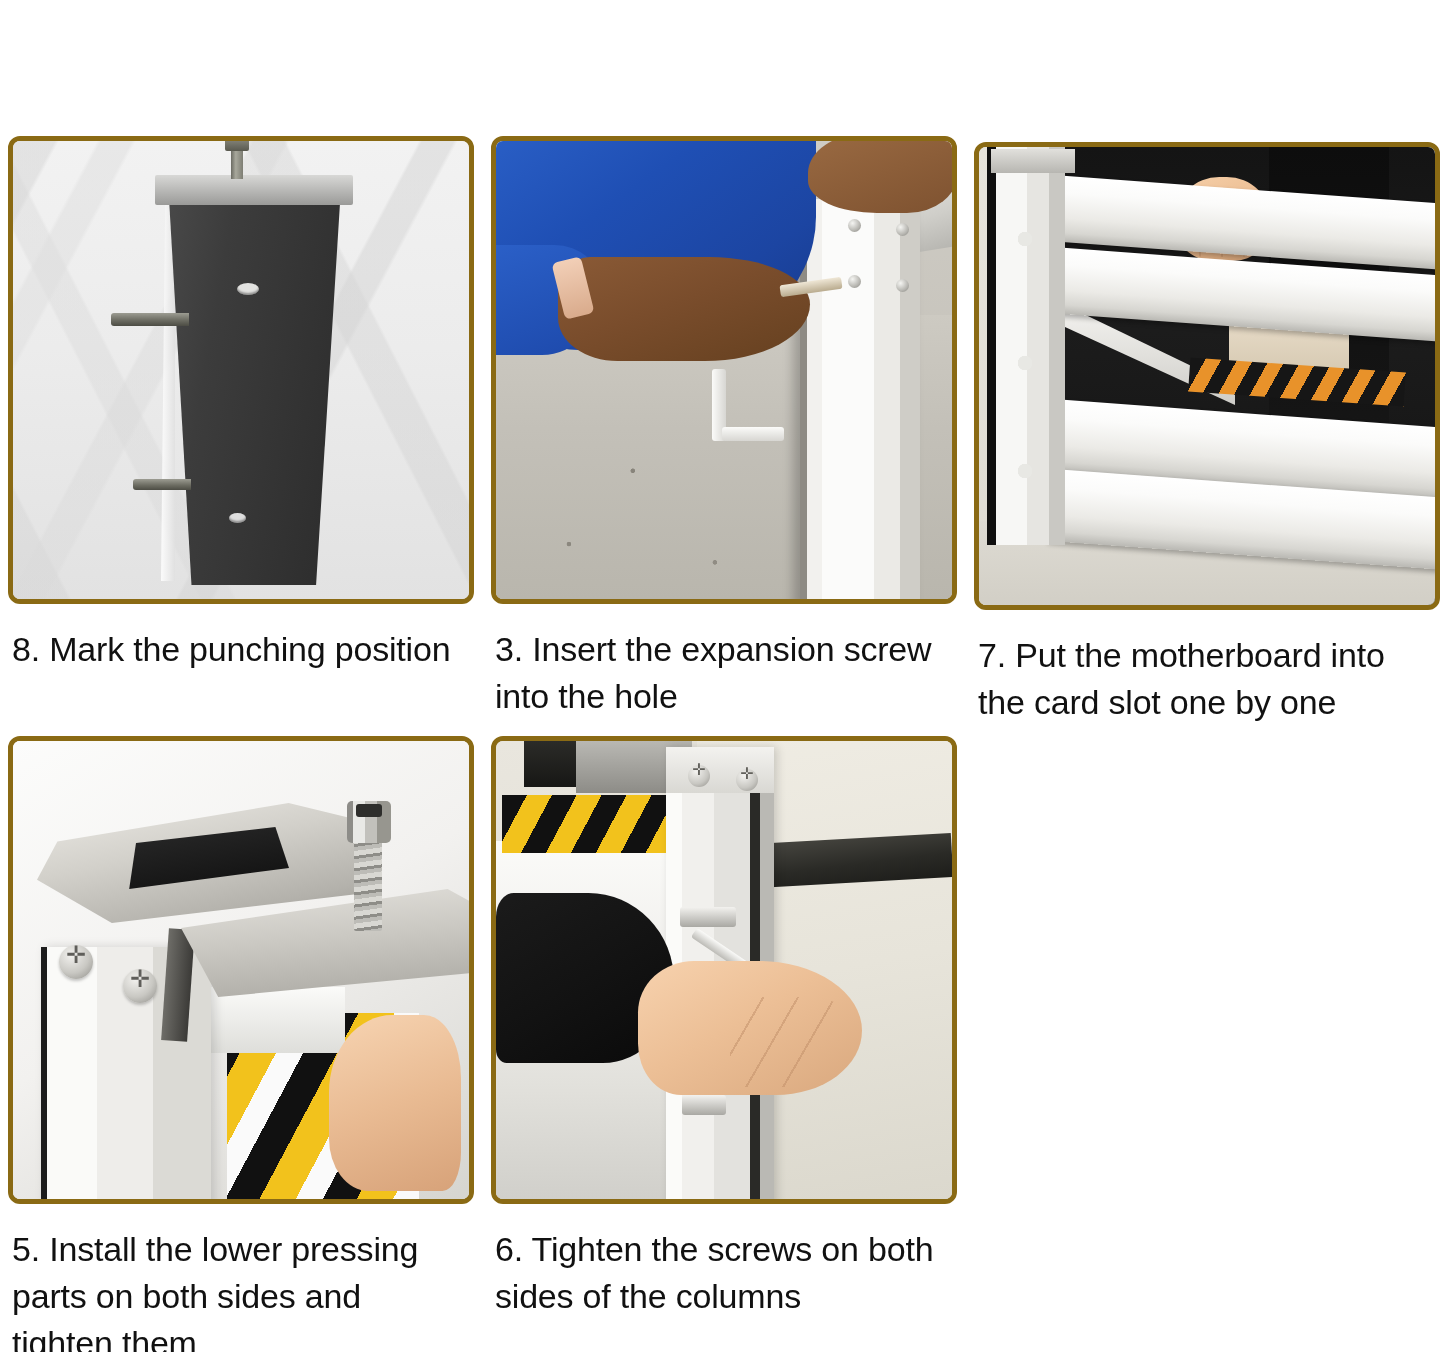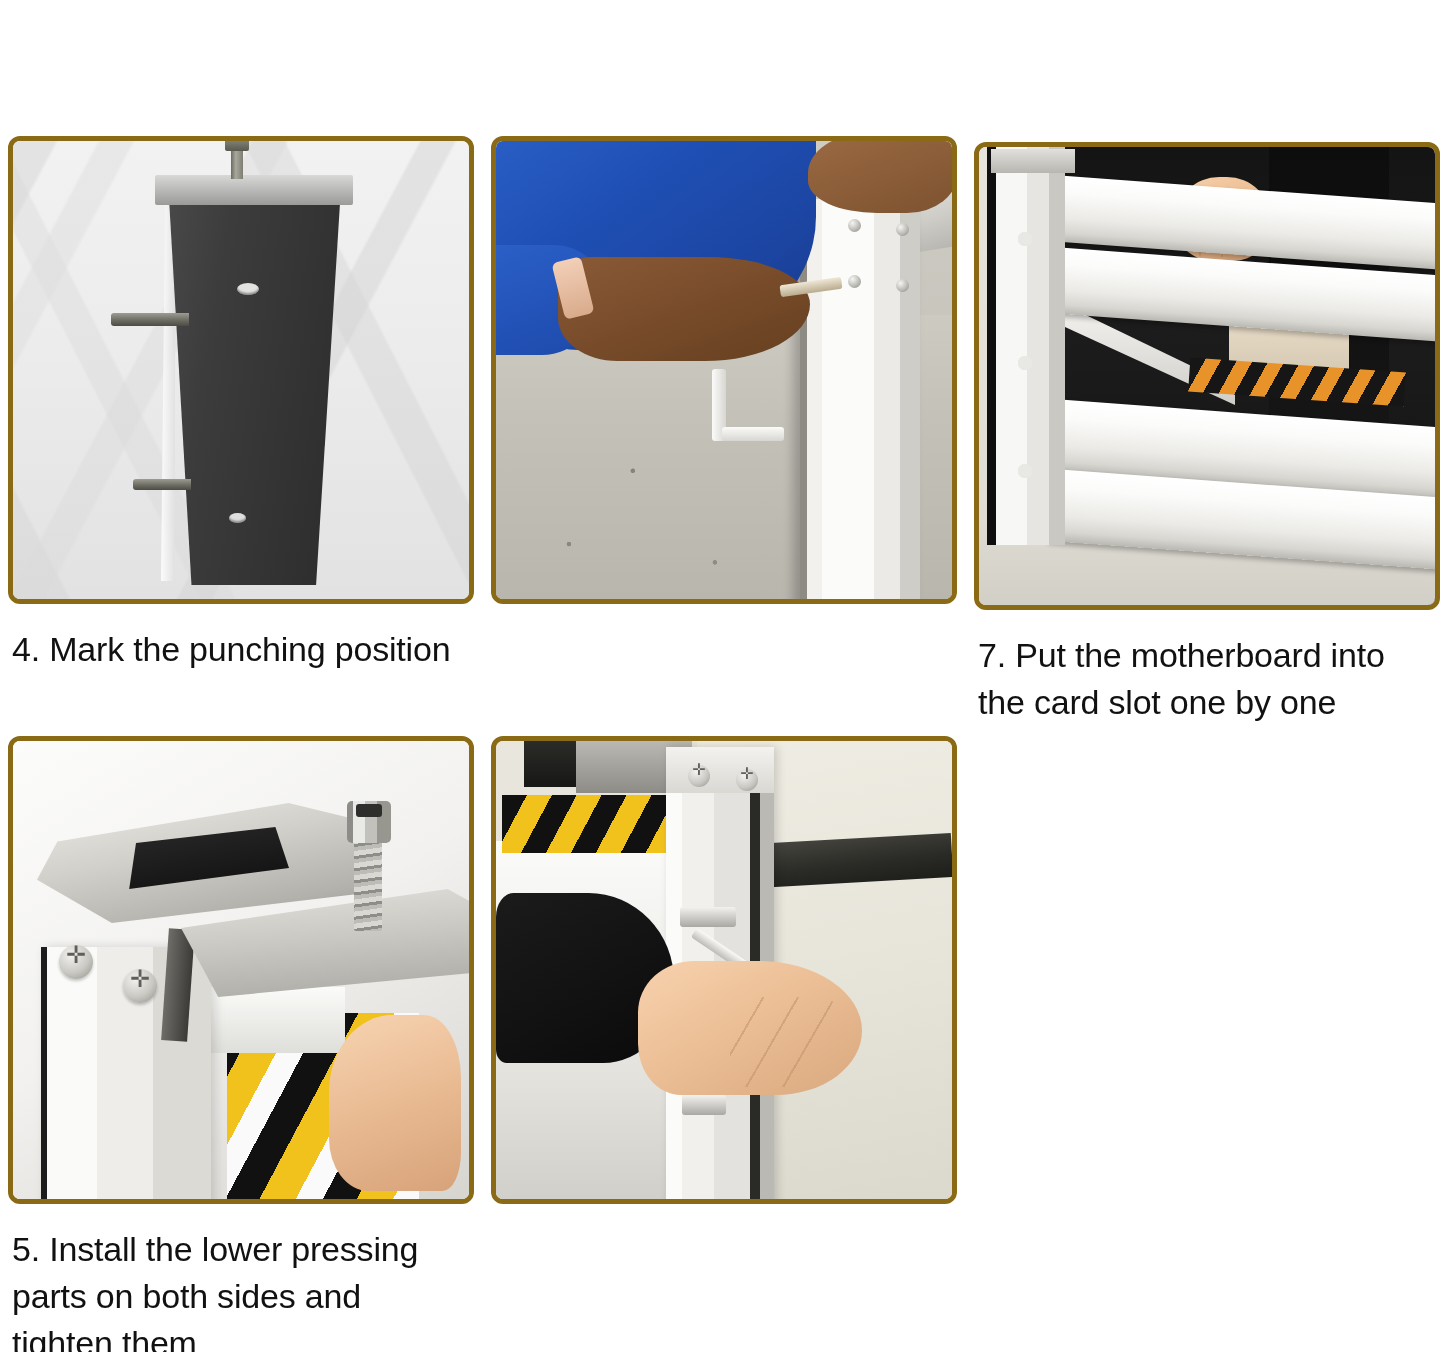--- a/index.html
+++ b/index.html
@@ -495,21 +495,21 @@
           <div class="p1-bracket"></div>
           <div class="p1-cap"></div>
           <div class="p1-bolt-v"></div>
           <div class="p1-bolt-head"></div>
           <div class="p1-bolt-a"></div>
           <div class="p1-bolt-b"></div>
           <div class="p1-hole1"></div>
           <div class="p1-hole2"></div>
         </div>
       </div>
-      <div class="caption">4. Mark the punching position</div>
+      <div class="caption">8. Mark the punching position</div>
     </div>
 
 
     <div class="cell">
       <div class="photo-frame">
         <div class="photo p3">
           <div class="p3-floor"></div>
           <div class="p3-dots"></div>
           <div class="p3-post-top"></div>
           <div class="p3-post"></div>
@@ -519,20 +519,21 @@
           <div class="p3-screw-d"></div>
           <div class="p3-shirt"></div>
           <div class="p3-sleeve"></div>
           <div class="p3-arm"></div>
           <div class="p3-cuff"></div>
           <div class="p3-hand2"></div>
           <div class="p3-tool"></div>
           <div class="p3-hexkey"></div>
         </div>
       </div>
+      <div class="caption">3. Insert the expansion screw into the hole</div>
     </div>
 
     <div class="cell cell-row2">
       <div class="photo-frame">
         <div class="photo p4">
           <div class="p4-backdark"></div>
           <div class="p4-legs"></div>
           <div class="p4-beige"></div>
           <div class="p4-diag"></div>
           <div class="p4-hazard"></div>
@@ -587,16 +588,17 @@
           <div class="p6-s1"></div>
           <div class="p6-s2"></div>
           <div class="p6-bolt-mid"></div>
           <div class="p6-bolt-low"></div>
           <div class="p6-wrench"></div>
           <div class="p6-sleeve"></div>
           <div class="p6-hand"></div>
           <div class="p6-fingers"></div>
         </div>
       </div>
+      <div class="caption">6. Tighten the screws on both sides of the columns</div>
     </div>
 
   </div>
 </div>
 
 </body></html>

